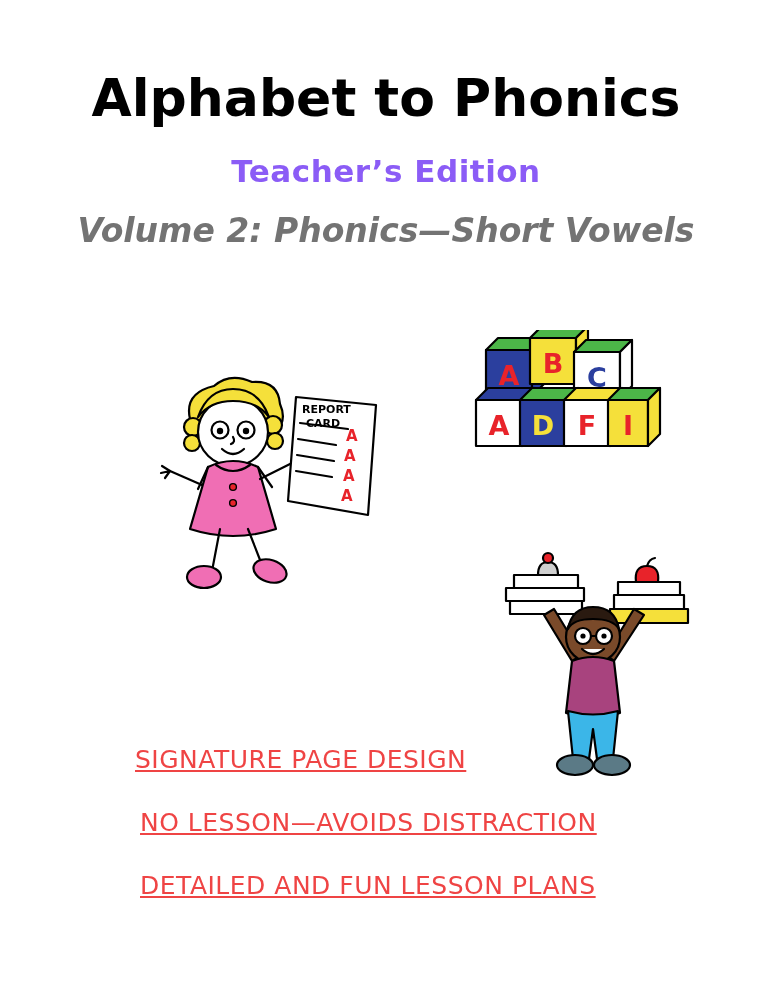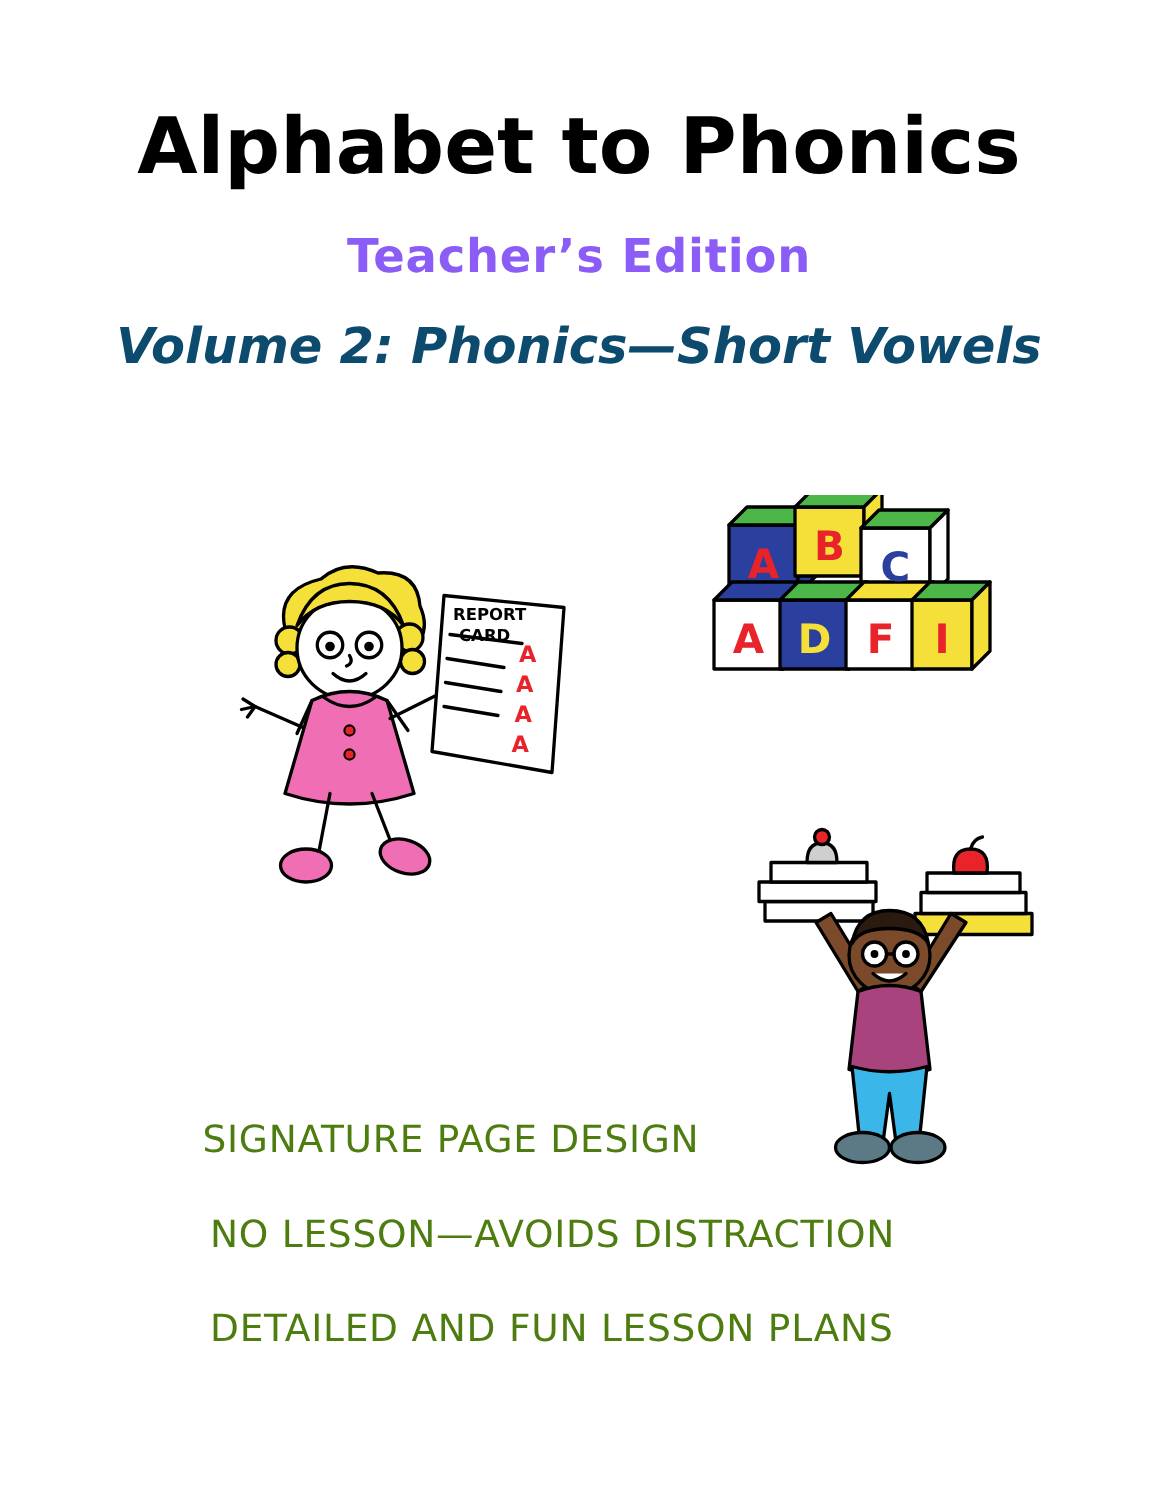--- a/index.html
+++ b/index.html
@@ -39,21 +39,21 @@
     font-weight: bold;
     color: #8b5cf6;
     margin: 26px 0 0 0;
     letter-spacing: 0.5px;
   }
   .volume {
     font-family: "DejaVu Sans", sans-serif;
     font-size: 33px;
     font-weight: bold;
     font-style: italic;
-    color: #0c4a6e;
+    color: #737373;
     margin: 22px 0 0 0;
     letter-spacing: 0px;
   }
 
   
   .illus {
     position: absolute;
   }
   #girl-report-card { left: 130px; top: 375px; }
   #abc-blocks      { left: 468px; top: 330px; }
@@ -63,24 +63,25 @@
   .features {
     position: absolute;
     left: 135px;
     top: 745px;
     width: 560px;
   }
   .feature-line {
     font-family: "DejaVu Sans", sans-serif;
     font-size: 25px;
     font-weight: normal;
-    color: #4d7c0f;
+    color: #ef4444;
     letter-spacing: 0.5px;
     margin-bottom: 34px;
     white-space: nowrap;
+    text-decoration: underline;
   }
   .feature-line:nth-child(2) { margin-left: 5px; }
   .feature-line:nth-child(3) { margin-left: 5px; }
 </style>
 </head>
 <body>
 
 <div class="page">
 
   <div class="title-block">

